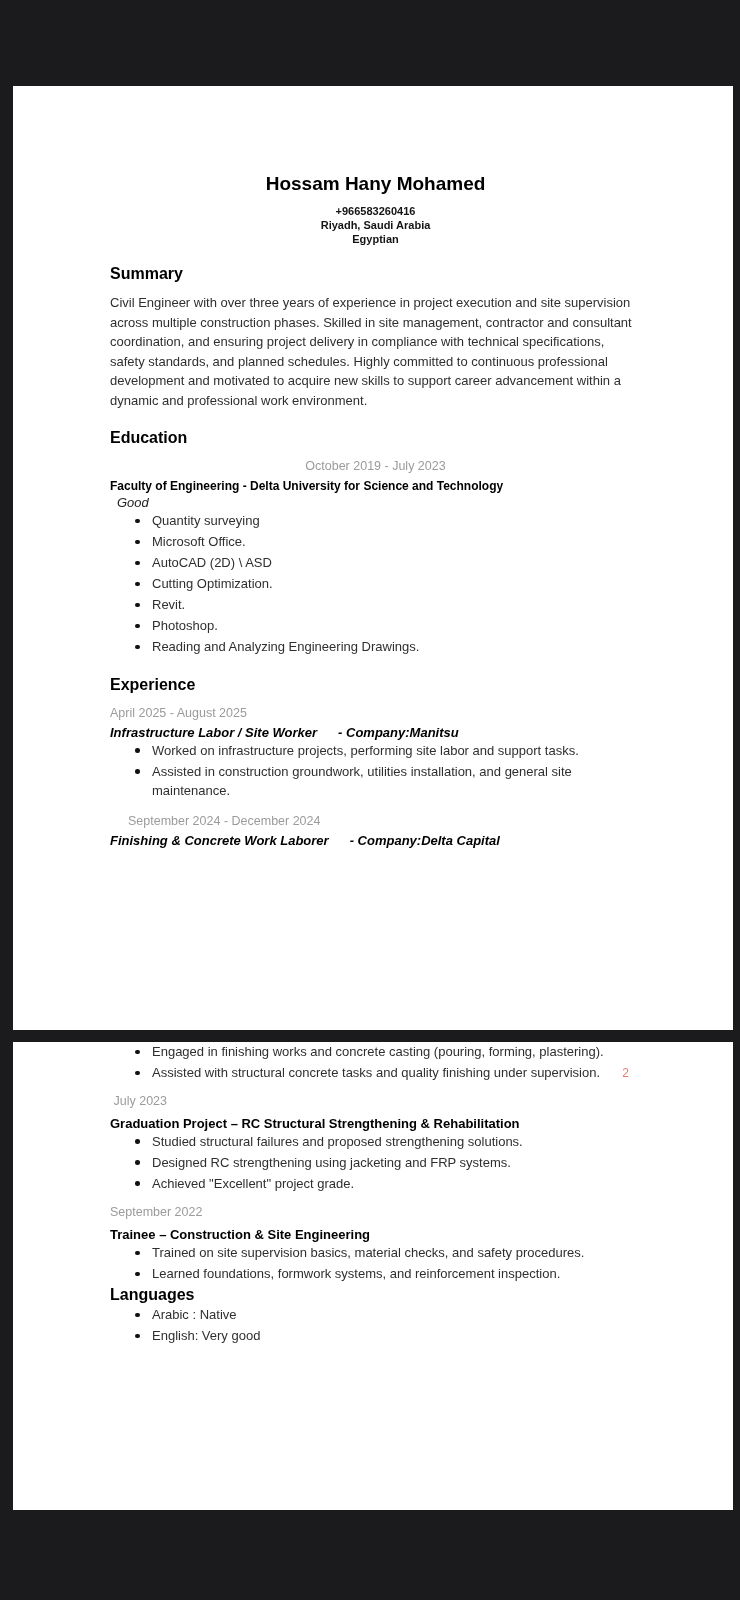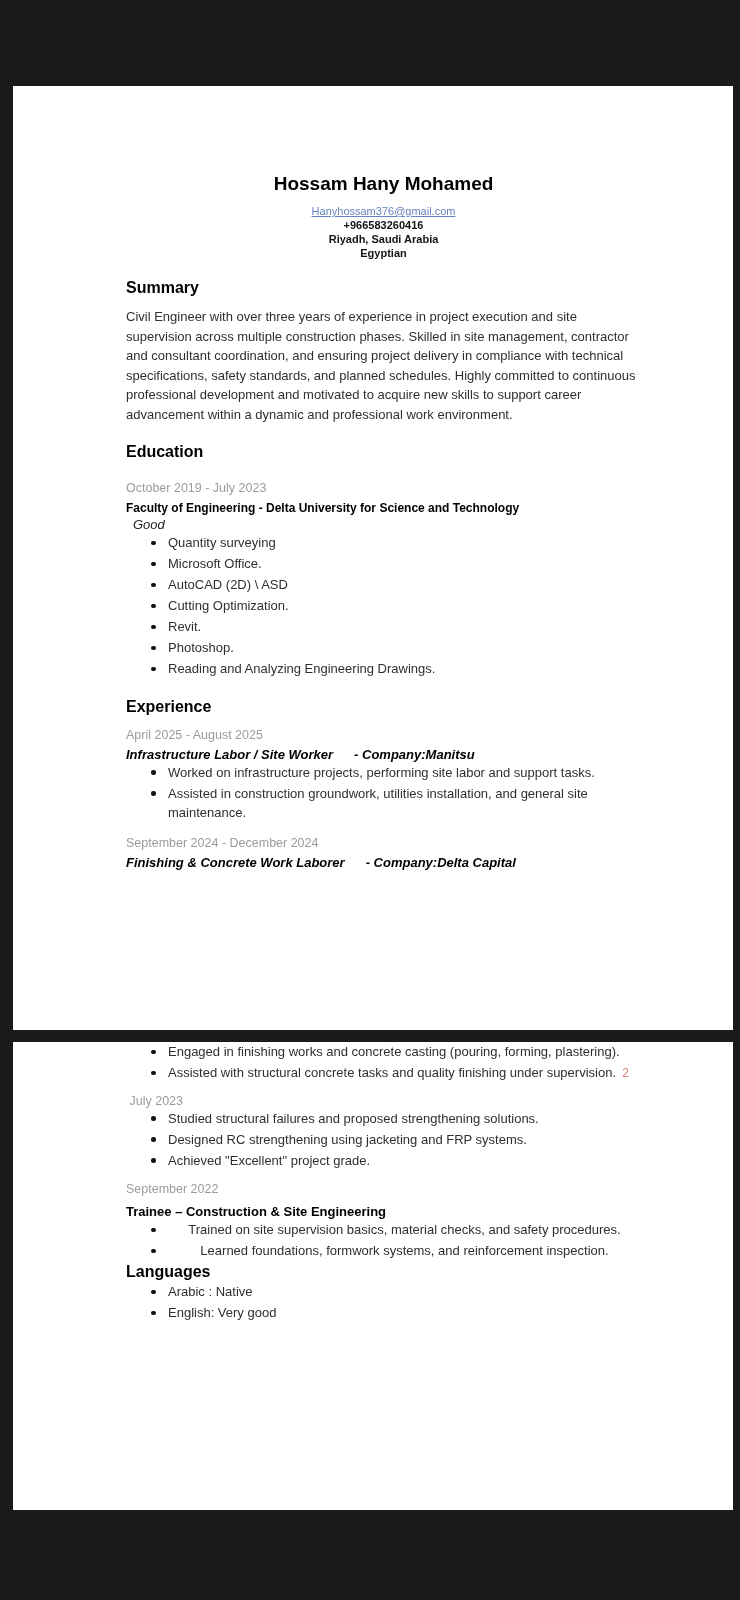--- a/index.html
+++ b/index.html
@@ -6,88 +6,84 @@
   body {
     width:740px; height:1600px; overflow:hidden;
     background:#1b1b1d;
     font-family:"Liberation Sans","DejaVu Sans",sans-serif;
     -webkit-font-smoothing:antialiased;
   }
   .viewer { position:relative; width:740px; height:1600px; background:#1b1b1d; }
   .page {
     position:absolute; left:13px; width:720px; background:#ffffff;
     box-sizing:border-box;
-    padding-left:16px;
   }
   .page-1 { top:86px; height:944px; }
   .page-2 { top:1042px; height:468px; }
   .content { padding-left:97px; padding-right:92px; }
 
   
   .resume-header { margin-top:86px; text-align:center; }
   .name { font-size:19px; line-height:23px; font-weight:bold; color:#000; }
   .contact { margin-top:9px; }
   .contact-line { font-size:11px; line-height:14px; font-weight:bold; color:#141414; }
   .email-row { font-size:11px; line-height:14px; }
   .email-link { color:#6583bd; text-decoration:underline; cursor:pointer; }
 
   
   .section-heading { font-size:16px; line-height:20px; font-weight:bold; color:#000; }
   .mt-sec { margin-top:18px; }
   .summary-body { margin-top:9px; font-size:13px; line-height:19.5px; color:#2f2f2f; max-width:528px; }
   .date { font-size:12.5px; line-height:16px; color:#9b9b9b; white-space:pre; }
-  .edu-date { margin-top:18px; }
+  .edu-date { margin-top:10px;text-align:center; }
   .institution { margin-top:4px; font-size:12px; line-height:17px; font-weight:bold; color:#000; }
   .grade { font-size:13px; line-height:16px; font-style:italic; color:#222; padding-left:7px; }
   .skills-heading { margin-top:16px; }
 
   ul.blist { margin:0; padding:0; list-style:none; }
   ul.blist li {
     position:relative; padding-left:42px;
     font-size:13px; line-height:19.5px; color:#2f2f2f;
     margin-bottom:1.5px; max-width:510px;
   }
   ul.blist li::before {
     content:""; position:absolute; left:25px; top:7.5px;
     width:4.5px; height:4.5px; border-radius:50%; background:#111;
   }
   .skills-list { margin-top:11px; }
 
   .job-date { margin-top:10px; }
-  .job-date-2 { margin-top:12px; }
+  .job-date-2 { margin-top:12px;margin-left:18px; }
   .role { margin-top:3px; font-size:13px; line-height:17px; font-weight:bold; font-style:italic; color:#000; }
   .company { margin-left:21px; }
   .job-bullets { margin-top:9px; }
 
   
   .page-number { position:absolute; top:24px; right:104px; font-size:12px; line-height:14px; color:#dc7e73; }
   .p2-bullets-top { margin-top:66px; }
   .p2-date { margin-top:10px; }
   .project-title { margin-top:6px; font-size:13px; line-height:17px; font-weight:bold; color:#000; }
   .p2-bullets { margin-top:14px; }
   .p2-date-2 { margin-top:11px; }
-  .p2-bullets-2 { margin-top:12px;text-align:center; }
+  .p2-bullets-2 { margin-top:12px; }
   .languages-heading { }
   .lang-list { margin-top:8px; }
   .lang-list li { line-height:19px; margin-bottom:0; }
 </style>
 </head>
 <body>
 
 <div class="viewer">
 
   <div class="page page-1">
     <div class="content">
 
       <div class="resume-header">
         <div class="name">Hossam Hany Mohamed</div>
         <div class="contact">
-          <div class="email-row">
-            <a class="email-link">Hanyhossam376@gmail.com</a>
-          </div>
           <div class="contact-line">+966583260416</div>
           <div class="contact-line">Riyadh, Saudi Arabia</div>
           <div class="contact-line">Egyptian</div>
         </div>
       </div>
 
       <div class="section-heading mt-sec">Summary</div>
       <div class="summary-body">Civil Engineer with over three years of experience in project execution and site supervision across multiple construction phases. Skilled in site management, contractor and consultant coordination, and ensuring project delivery in compliance with technical specifications, safety standards, and planned schedules. Highly committed to continuous professional development and motivated to acquire new skills to support career advancement within a dynamic and professional work environment.</div>
 
       <div class="section-heading mt-sec">Education</div>
@@ -127,20 +123,21 @@
   <div class="page page-2">
     <div class="page-number">2</div>
     <div class="content">
 
       <ul class="blist p2-bullets-top">
         <li>Engaged in finishing works and concrete casting (pouring, forming, plastering).</li>
         <li>Assisted with structural concrete tasks and quality finishing under supervision.</li>
       </ul>
 
       <div class="date p2-date"> July 2023</div>
+      <div class="project-title">Graduation Project – RC Structural Strengthening &amp; Rehabilitation</div>
       <ul class="blist p2-bullets">
         <li>Studied structural failures and proposed strengthening solutions.</li>
         <li>Designed RC strengthening using jacketing and FRP systems.</li>
         <li>Achieved "Excellent" project grade.</li>
       </ul>
 
       <div class="date p2-date-2">September 2022</div>
       <div class="project-title">Trainee – Construction &amp; Site Engineering</div>
       <ul class="blist p2-bullets-2">
         <li>Trained on site supervision basics, material checks, and safety procedures.</li>

